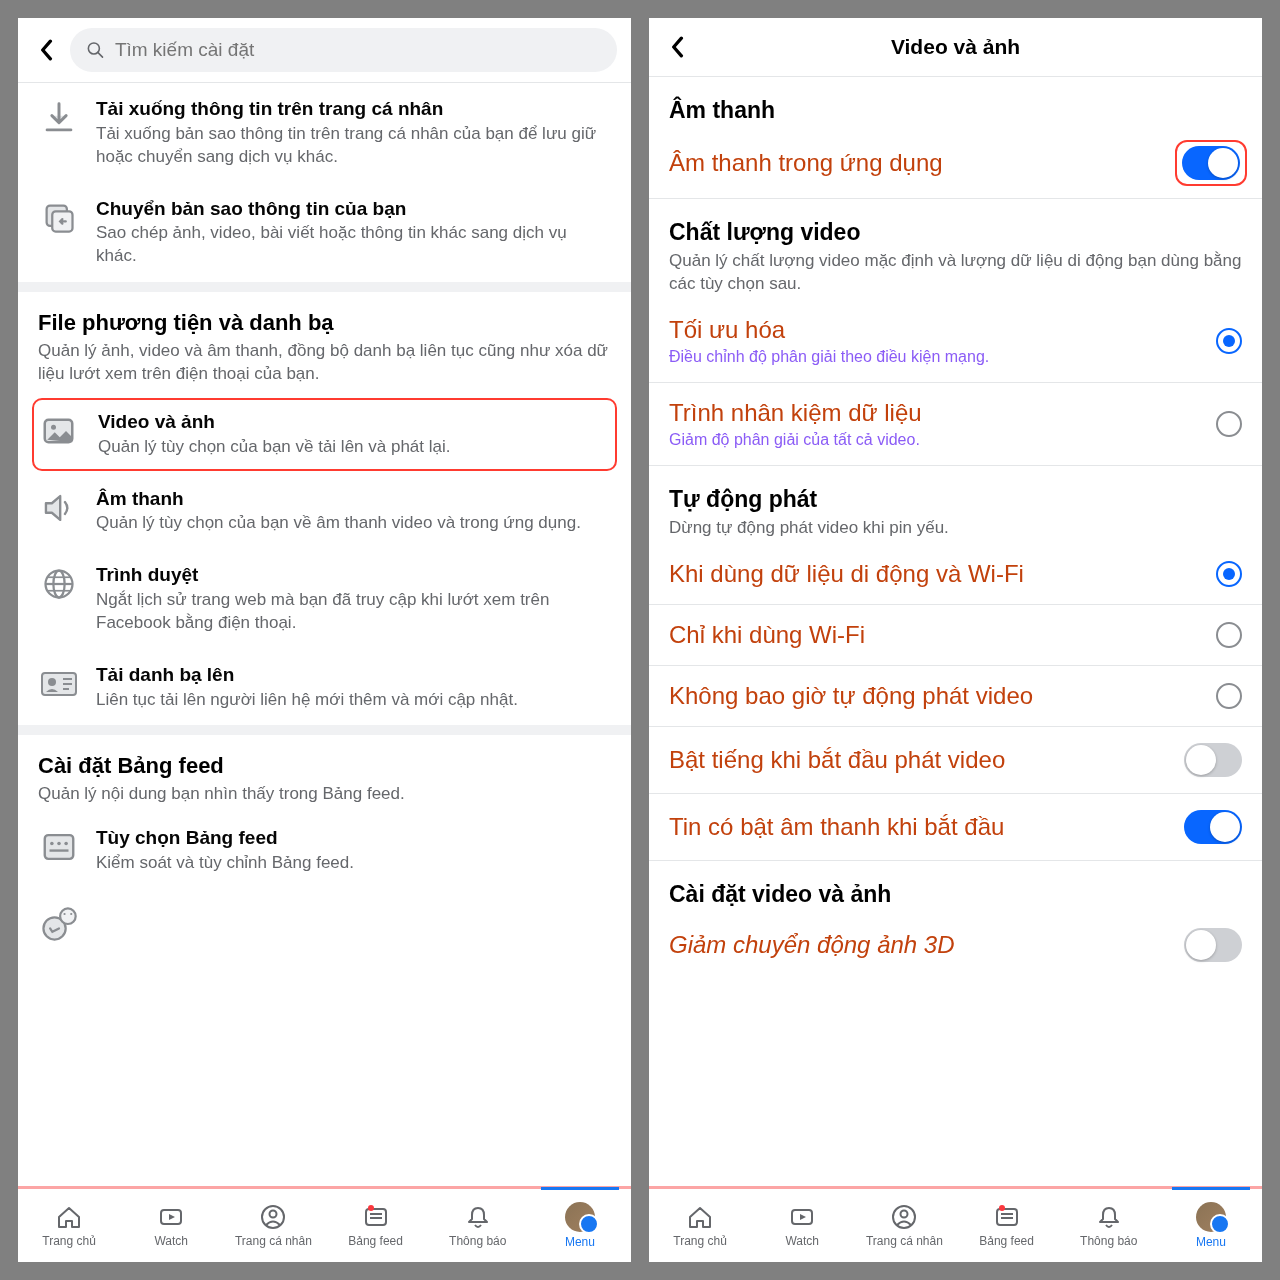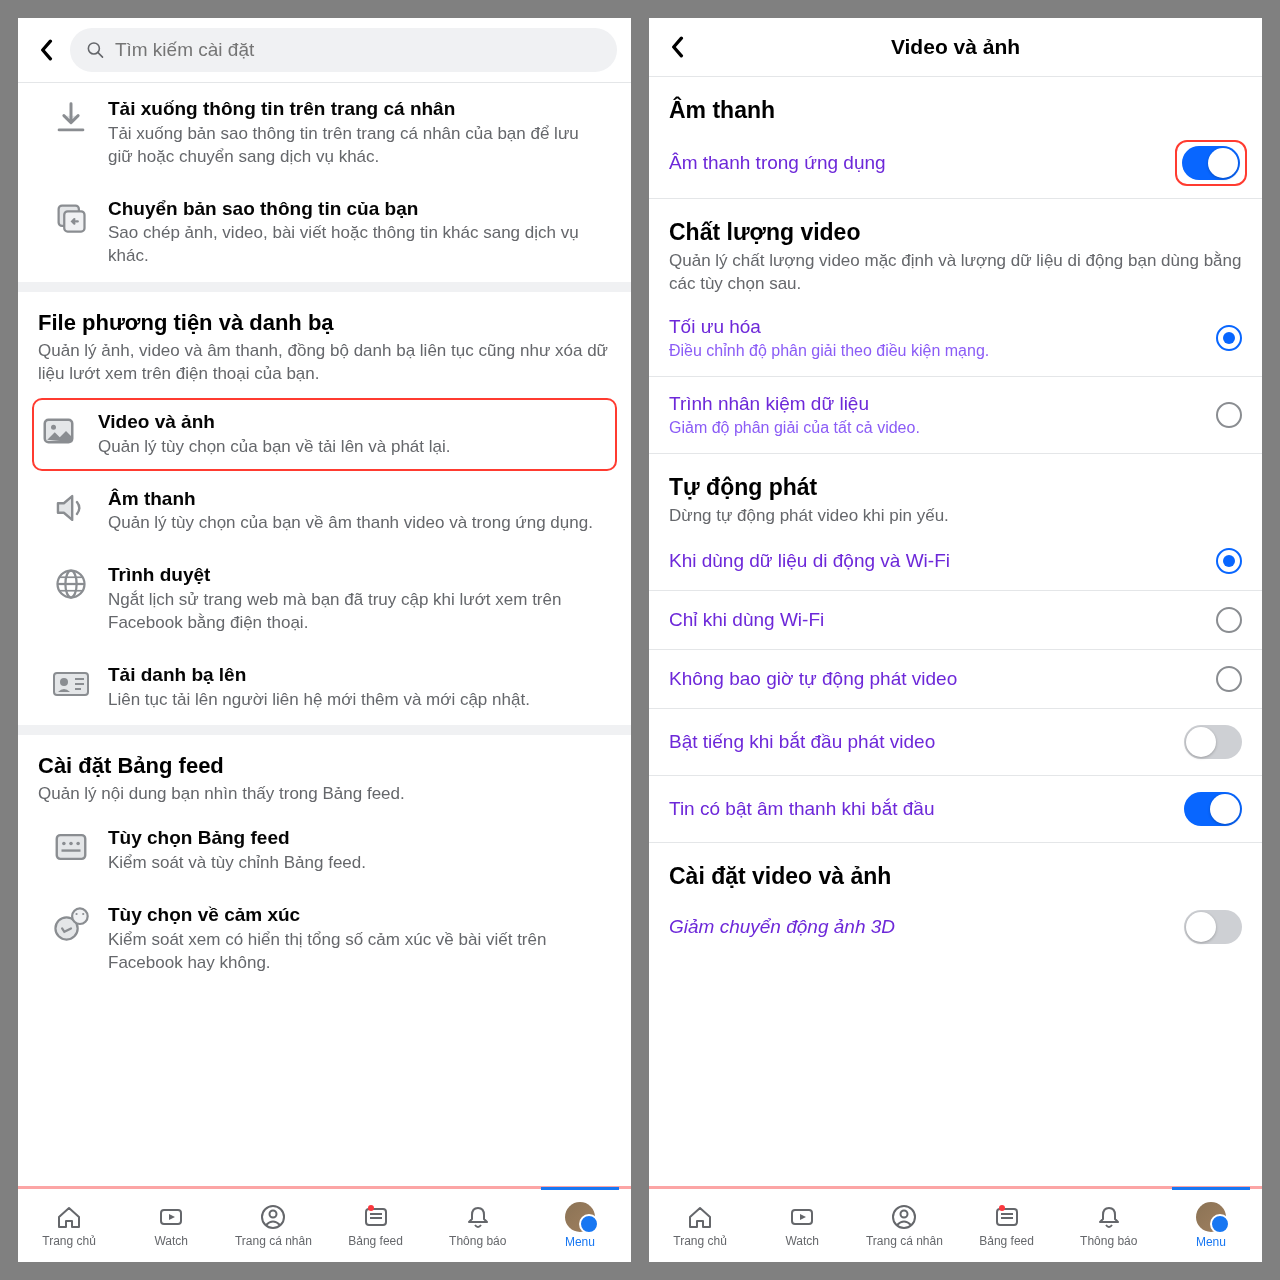--- a/index.html
+++ b/index.html
@@ -8,30 +8,30 @@
 .header { display: flex; align-items: center; padding: 10px 14px; gap: 10px; min-height: 58px; }
 .back { width: 28px; height: 28px; display: flex; align-items: center; justify-content: center; cursor: pointer; }
 .search { flex: 1; background: #f0f1f3; border-radius: 22px; height: 44px; display: flex; align-items: center; padding: 0 16px; gap: 10px; color: #65676b; }
 .search input { border: none; outline: none; background: transparent; font-size: 19px; color: #222; width: 100%; }
 .title { flex: 1; text-align: center; font-size: 21px; font-weight: 600; color: #000; }
 .body { flex: 1; overflow-y: auto; }
 .sec { padding: 18px 20px 6px; }
 .sec-title { font-size: 22px; font-weight: 700; color: #000; margin-bottom: 4px; }
 .sec-desc { font-size: 17px; color: #65676b; line-height: 1.35; }
 .divider { height: 10px; background: #f0f1f3; }
-.item { display: flex; padding: 14px 32px; gap: 16px; align-items: flex-start; cursor: pointer; }
+.item { display: flex; padding: 14px 20px; gap: 16px; align-items: flex-start; cursor: pointer; }
 .item-icon { width: 42px; height: 42px; flex-shrink: 0; display: flex; align-items: center; justify-content: center; color: #65676b; }
 .item-body { flex: 1; }
 .item-title { font-size: 19px; font-weight: 600; color: #050505; line-height: 1.3; }
 .item-sub { font-size: 17px; color: #65676b; line-height: 1.35; margin-top: 1px; }
 .highlight { border: 2.5px solid #ff3b30; border-radius: 10px; margin: 2px 14px; padding: 10px 6px 10px 6px; }
 .row { display: flex; align-items: center; justify-content: space-between; padding: 16px 20px; cursor: pointer; border-bottom: 1px solid #e4e6e8; }
 .row:last-child { border-bottom: none; font-style: italic; }
 .row-body { flex: 1; padding-right: 12px; }
-.row-title { font-size: 19px; color: #6d28d9; }
+.row-title { font-size: 24px; color: #c2410c; }
 .row-sub { font-size: 16px; color: #8b5cf6; margin-top: 4px; }
 .section2 { padding: 20px 20px 8px; border-bottom: 1px solid #e4e6e8; }
 .section2 .sec-title { font-size: 23px; }
 .radio { width: 26px; height: 26px; border-radius: 50%; border: 2.5px solid #8a8d91; flex-shrink: 0; position: relative; }
 .radio.checked { border-color: #0866ff; }
 .radio.checked::after { content:''; position:absolute; inset:5px; background:#0866ff; border-radius:50%; }
 .toggle { width: 58px; height: 34px; border-radius: 17px; background: #ced0d4; position: relative; flex-shrink: 0; transition: background .2s; }
 .toggle::after { content:''; position:absolute; width:30px; height:30px; background:#fff; border-radius:50%; top:2px; left:2px; box-shadow: 0 1px 3px rgba(0,0,0,.25); transition: left .2s; }
 .toggle.on { background: #0866ff; }
 .toggle.on::after { left: 26px; }
@@ -174,24 +174,20 @@
     <div class="item">
       <div class="item-icon">
         <svg width="40" height="40" viewBox="0 0 36 36">
             <circle cx="14" cy="22" r="10" fill="#e4e6e8" stroke="#8a8d91" stroke-width="2"></circle>
             <path d="M10 22 l2 3 l6-3" stroke="#8a8d91" stroke-width="2" fill="none" stroke-linecap="round"></path>
             <circle cx="26" cy="11" r="7" fill="#f0f1f3" stroke="#8a8d91" stroke-width="2"></circle>
             <circle cx="23" cy="9" r="1" fill="#8a8d91"></circle>
             <circle cx="29" cy="9" r="1" fill="#8a8d91"></circle>
           </svg>
       </div>
-      <div class="item-body">
-        <div class="item-title">Tùy chọn về cảm xúc</div>
-        <div class="item-sub">Kiểm soát xem có hiển thị tổng số cảm xúc về bài viết trên Facebook hay không.</div>
-      </div>
     </div>
   </div>
   <div class="tabbar">
     <div class="tab">
         <svg viewBox="0 0 28 28">
           <path d="M4 14 L14 5 L24 14 v10 h-7 v-6 h-6 v6 h-7 z" fill="none" stroke="#65676b" stroke-width="2" stroke-linejoin="round"></path>
         </svg>
         <span>Trang chủ</span>
       </div>
     <div class="tab">

